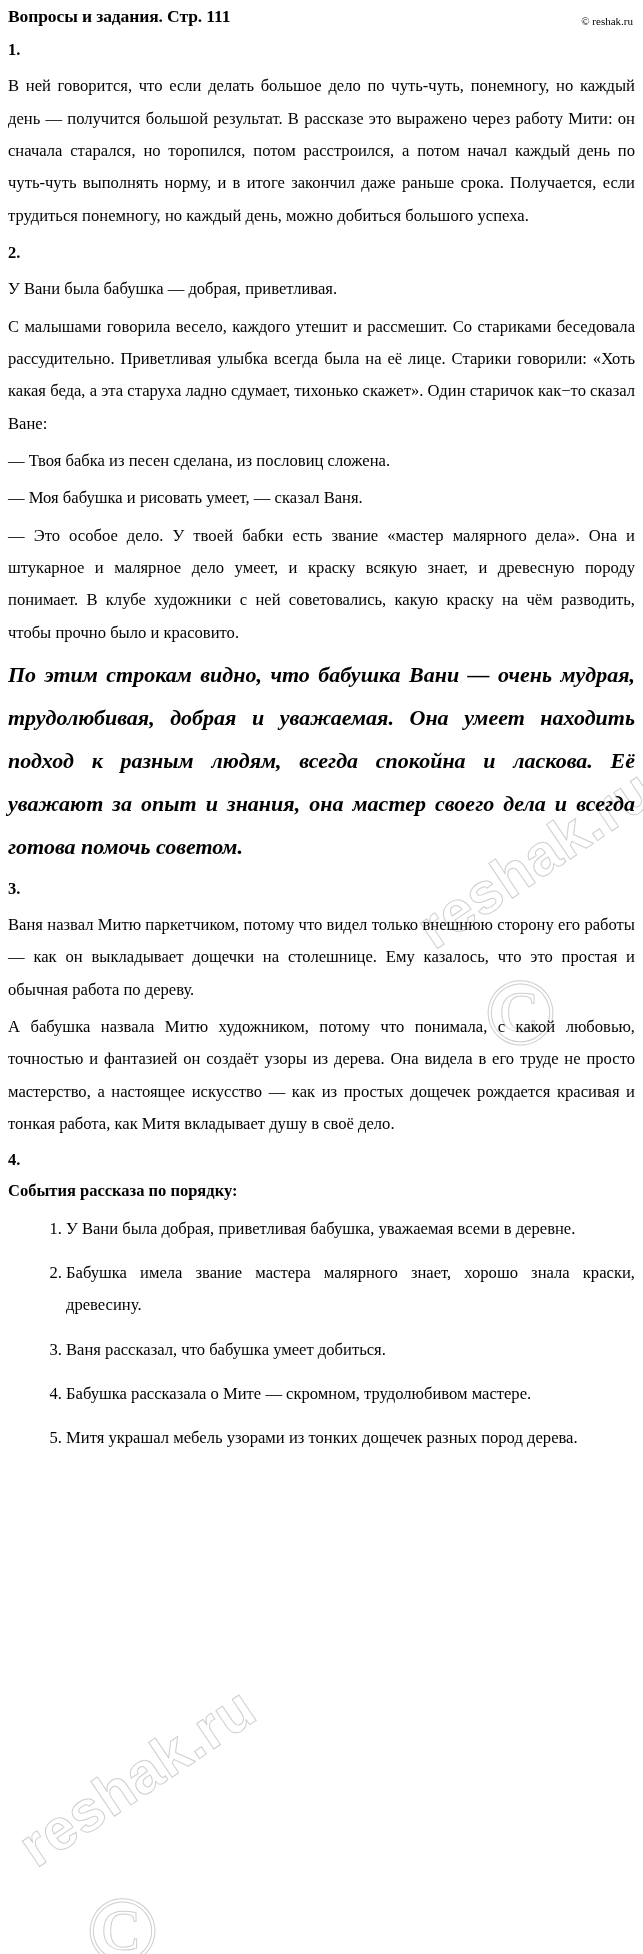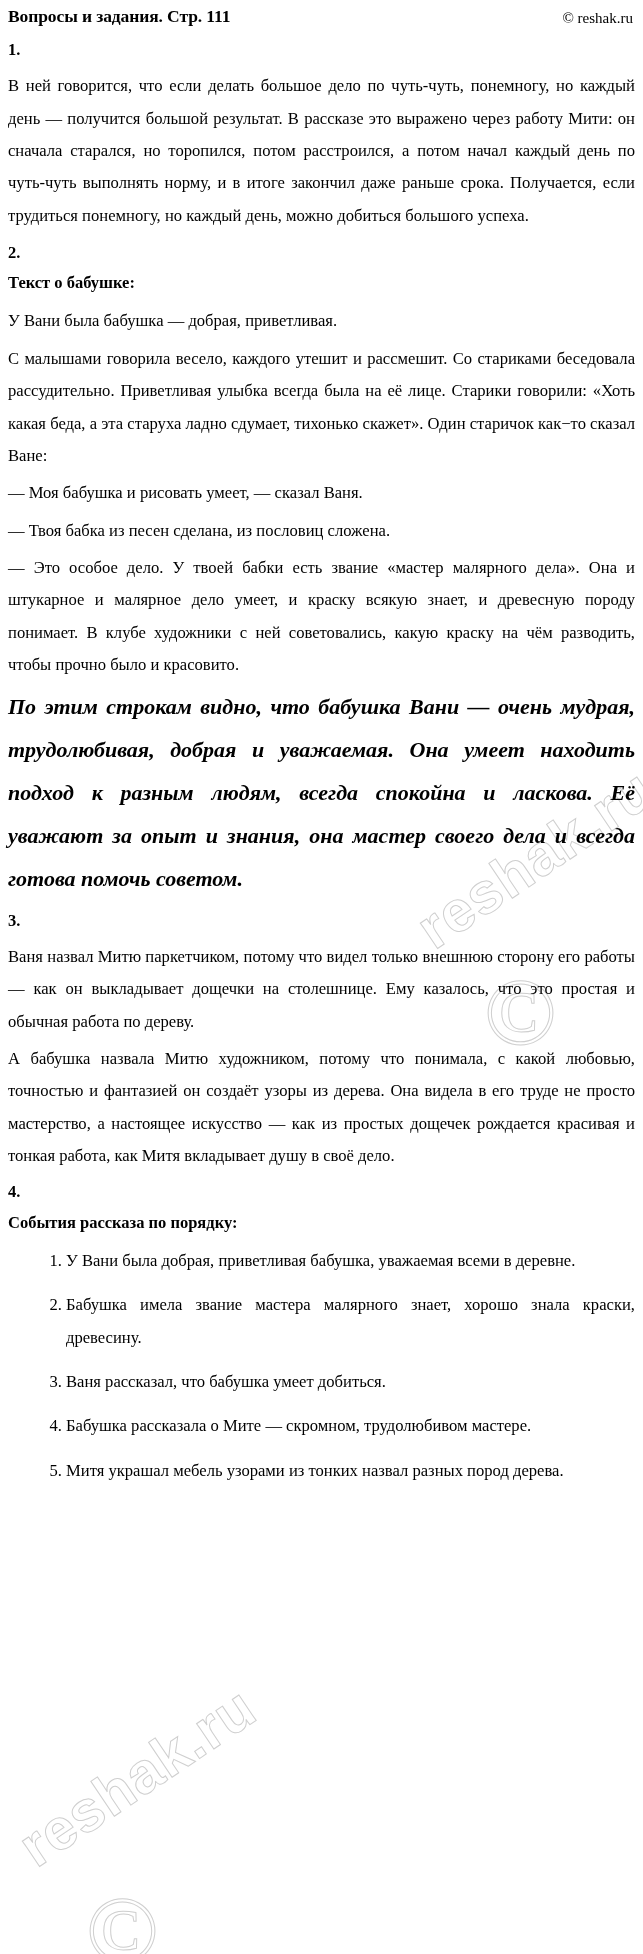--- a/index.html
+++ b/index.html
@@ -31,21 +31,21 @@
     justify-content: space-between;
     margin: 0 0 14px 0;
   }
   .header-title {
     font-size: 17.5px;
     font-weight: bold;
     letter-spacing: -0.1px;
     white-space: nowrap;
   }
   .header-copy {
-    font-size: 15px;
+    font-size: 11px;
     font-weight: normal;
     white-space: nowrap;
     padding-right: 2px;
   }
 
   
   .qnum {
     font-size: 16.5px;
     font-weight: bold;
     margin: 11px 0 12px 0;
@@ -162,35 +162,34 @@
 
   <div class="header">
     <div class="header-title">Вопросы и задания. Стр. 111</div>
     <div class="header-copy">© reshak.ru</div>
   </div>
 
   <div class="qnum">1.</div>
   <p class="body last">В ней говорится, что если делать большое дело по чуть-чуть, понемногу, но каждый день — получится большой результат. В рассказе это выражено через работу Мити: он сначала старался, но торопился, потом расстроился, а потом начал каждый день по чуть-чуть выполнять норму, и в итоге закончил даже раньше срока. Получается, если трудиться понемногу, но каждый день, можно добиться большого успеха.</p>
 
   <div class="qnum">2.</div>
-  <div class="subhead">Текст о бабушке:</div>
   <p class="body">У Вани была бабушка — добрая, приветливая.</p>
   <p class="body">С малышами говорила весело, каждого утешит и рассмешит. Со стариками беседовала рассудительно. Приветливая улыбка всегда была на её лице. Старики говорили: «Хоть какая беда, а эта старуха ладно сдумает, тихонько скажет». Один старичок как−то сказал Ване:</p>
+  <p class="dialogue">— Твоя бабка из песен сделана, из пословиц сложена.</p>
   <p class="dialogue">— Моя бабушка и рисовать умеет, — сказал Ваня.</p>
-  <p class="dialogue">— Твоя бабка из песен сделана, из пословиц сложена.</p>
   <p class="dialogue">— Это особое дело. У твоей бабки есть звание «мастер малярного дела». Она и штукарное и малярное дело умеет, и краску всякую знает, и древесную породу понимает. В клубе художники с ней советовались, какую краску на чём разводить, чтобы прочно было и красовито.</p>
   <p class="italic">По этим строкам видно, что бабушка Вани — очень мудрая, трудолюбивая, добрая и уважаемая. Она умеет находить подход к разным людям, всегда спокойна и ласкова. Её уважают за опыт и знания, она мастер своего дела и всегда готова помочь советом.</p>
 
   <div class="qnum">3.</div>
   <p class="body">Ваня назвал Митю паркетчиком, потому что видел только внешнюю сторону его работы — как он выкладывает дощечки на столешнице. Ему казалось, что это простая и обычная работа по дереву.</p>
   <p class="body">А бабушка назвала Митю художником, потому что понимала, с какой любовью, точностью и фантазией он создаёт узоры из дерева. Она видела в его труде не просто мастерство, а настоящее искусство — как из простых дощечек рождается красивая и тонкая работа, как Митя вкладывает душу в своё дело.</p>
 
   <div class="qnum">4.</div>
   <div class="subhead">События рассказа по порядку:</div>
   <ol class="events">
     <li>У Вани была добрая, приветливая бабушка, уважаемая всеми в деревне.</li>
     <li>Бабушка имела звание мастера малярного знает, хорошо знала краски, древесину.</li>
     <li>Ваня рассказал, что бабушка умеет добиться.</li>
     <li>Бабушка рассказала о Мите — скромном, трудолюбивом мастере.</li>
-    <li>Митя украшал мебель узорами из тонких назвал разных пород дерева.</li>
+    <li>Митя украшал мебель узорами из тонких дощечек разных пород дерева.</li>
   </ol>
 
 </div>
 
 </body></html>

